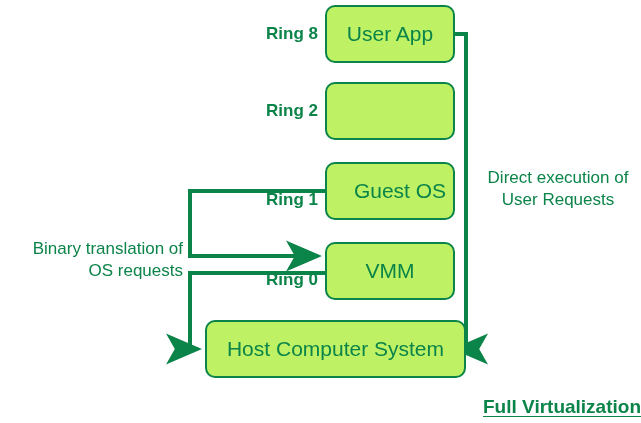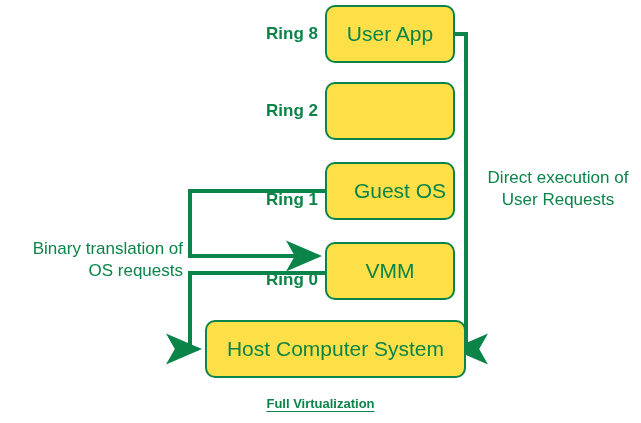--- a/index.html
+++ b/index.html
@@ -13,21 +13,21 @@
     height: 423px;
     background: #ffffff;
     font-family: "Liberation Sans", sans-serif;
     overflow: hidden;
   }
   .box {
     position: absolute;
     box-sizing: border-box;
     border: 2px solid #0b8449;
     border-radius: 10px;
-    background: #fde047;
+    background: #bef264;
     display: flex;
     align-items: center;
     justify-content: center;
     color: #0b8449;
     font-size: 21px;
     font-weight: 400;
     letter-spacing: 0px;
     z-index: 3;
   }
   .ring-label {
@@ -44,23 +44,23 @@
     color: #0b8449;
     font-size: 17px;
     font-weight: 400;
     line-height: 22px;
     z-index: 4;
   }
   #title {
     position: absolute;
     left: 0;
     right: 0;
-    text-align: center;
+    text-align: right;
     color: #0b8449;
-    font-size: 13px;
+    font-size: 19px;
     font-weight: bold;
     text-decoration: underline;
     text-underline-offset: 3px;
     z-index: 4;
   }
   svg#wires {
     position: absolute;
     left: 0;
     top: 0;
     width: 641px;

